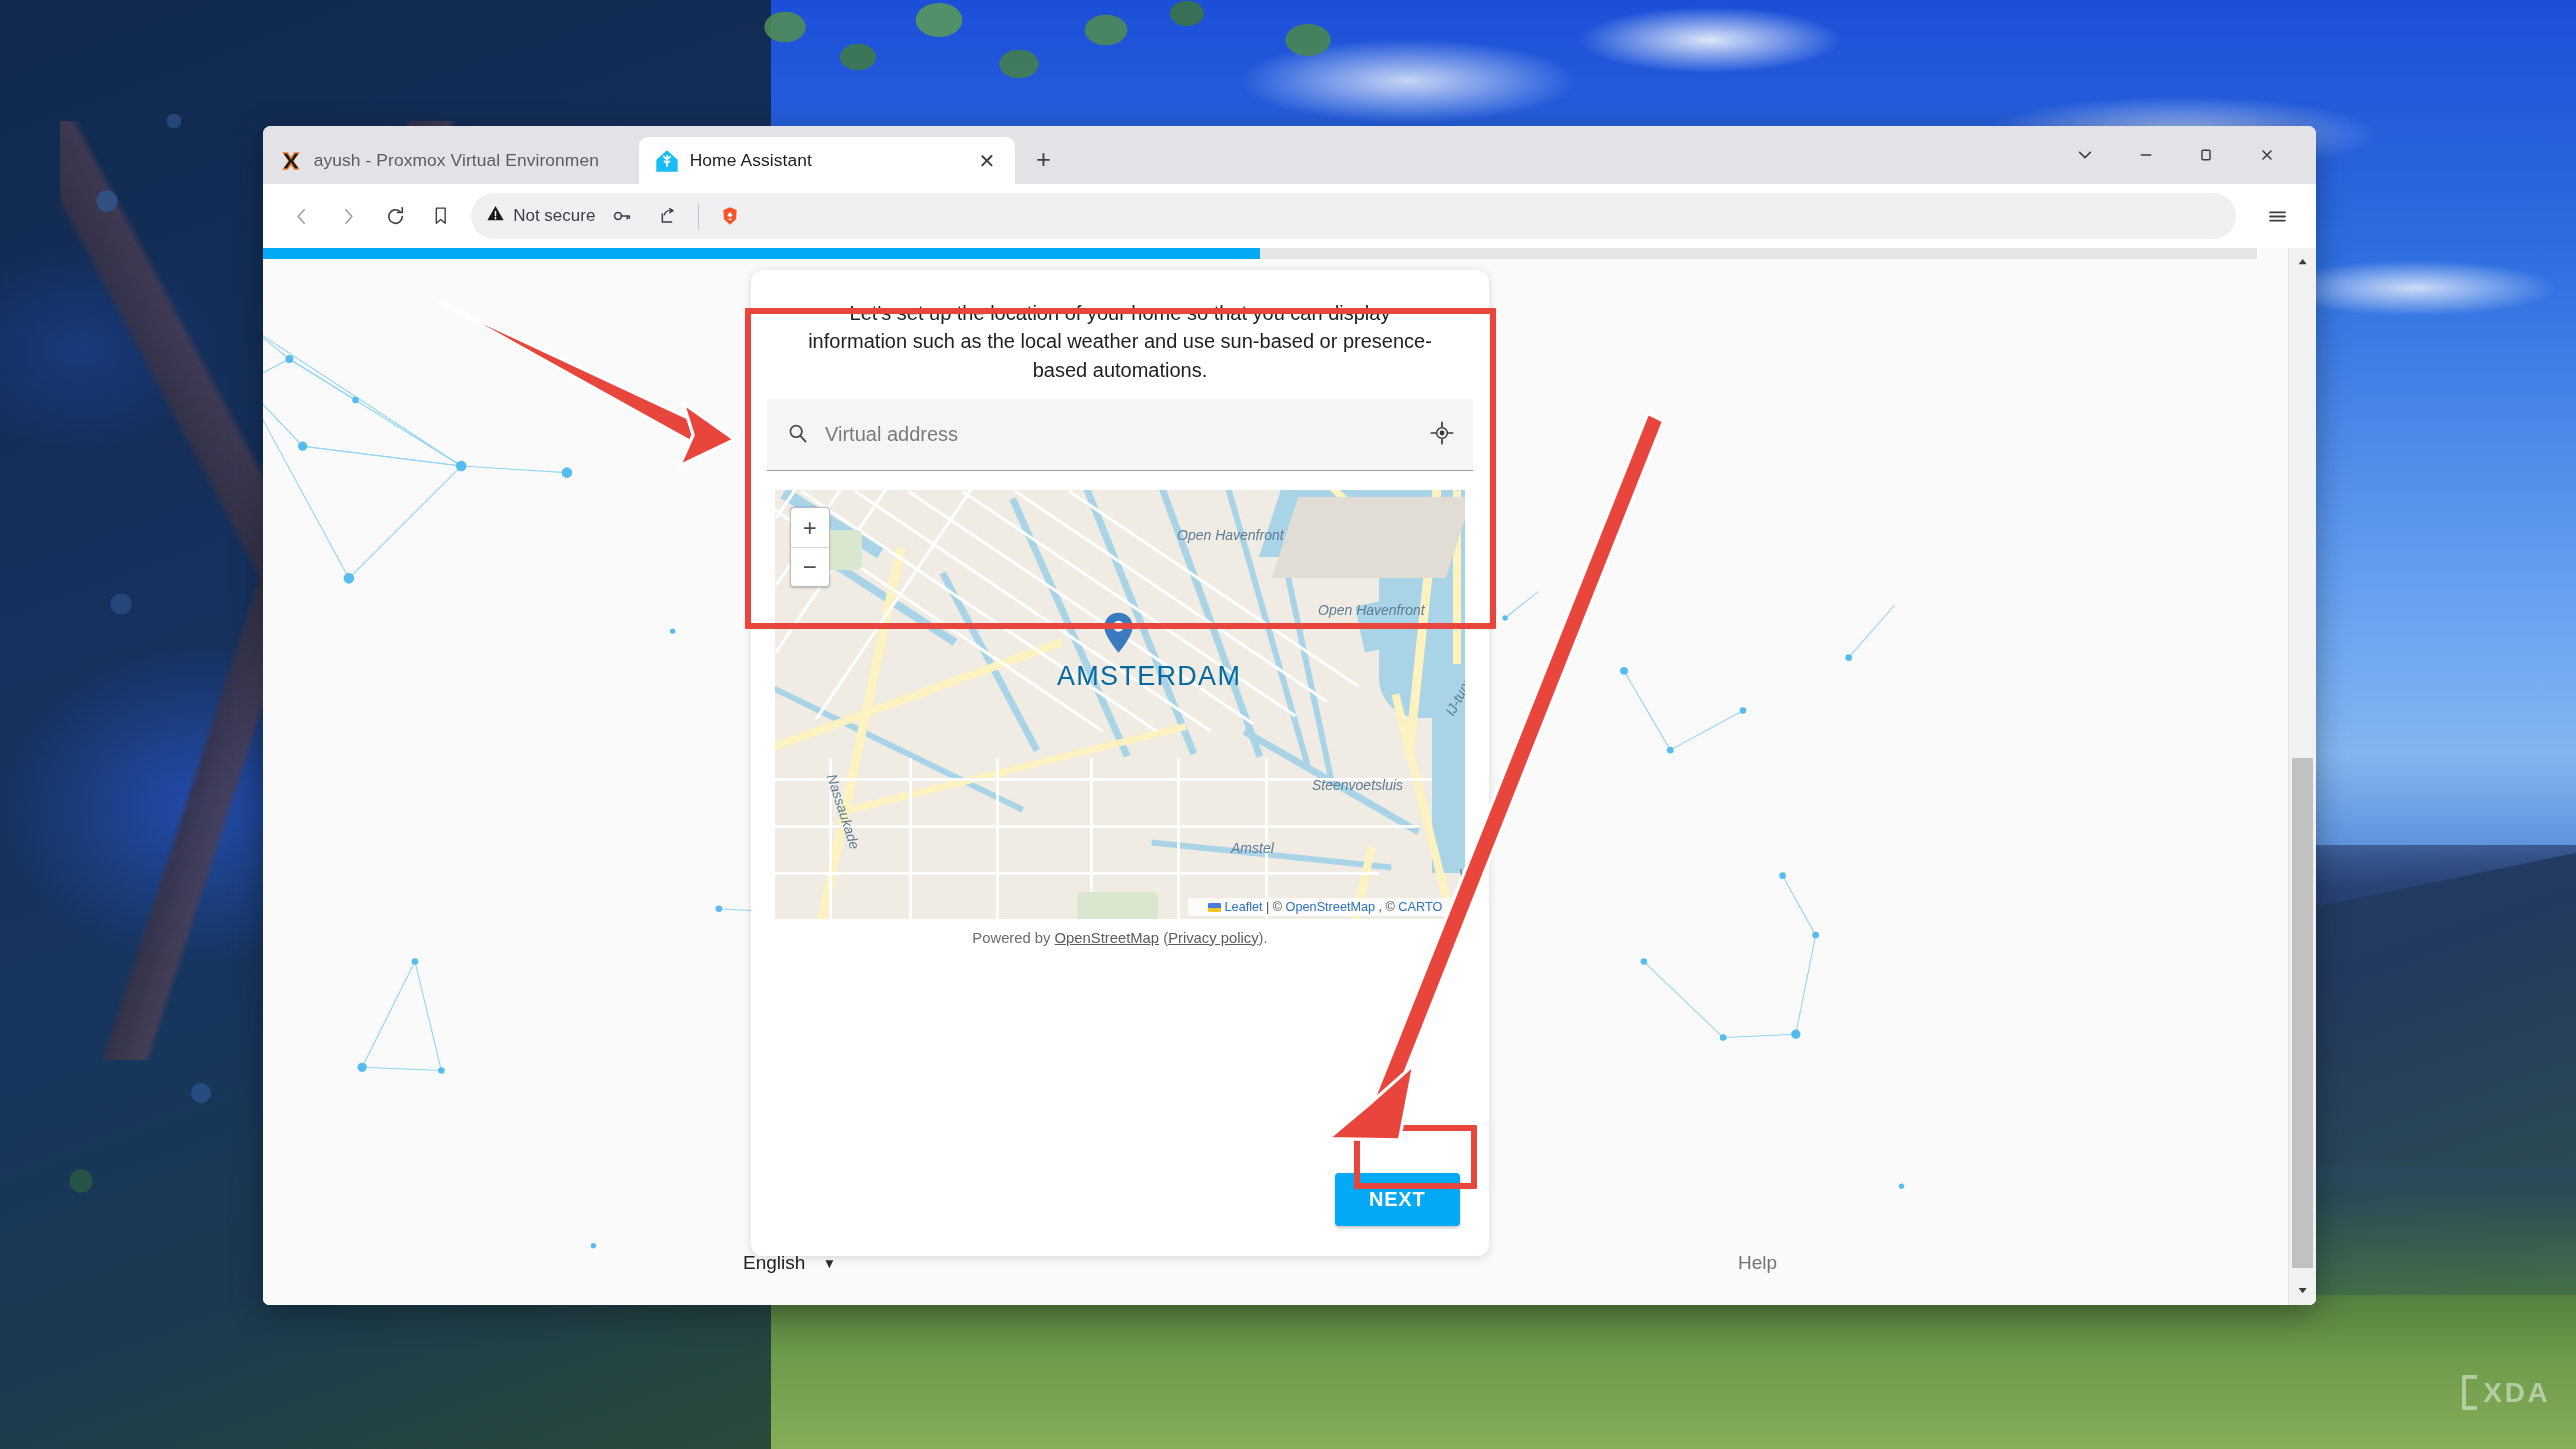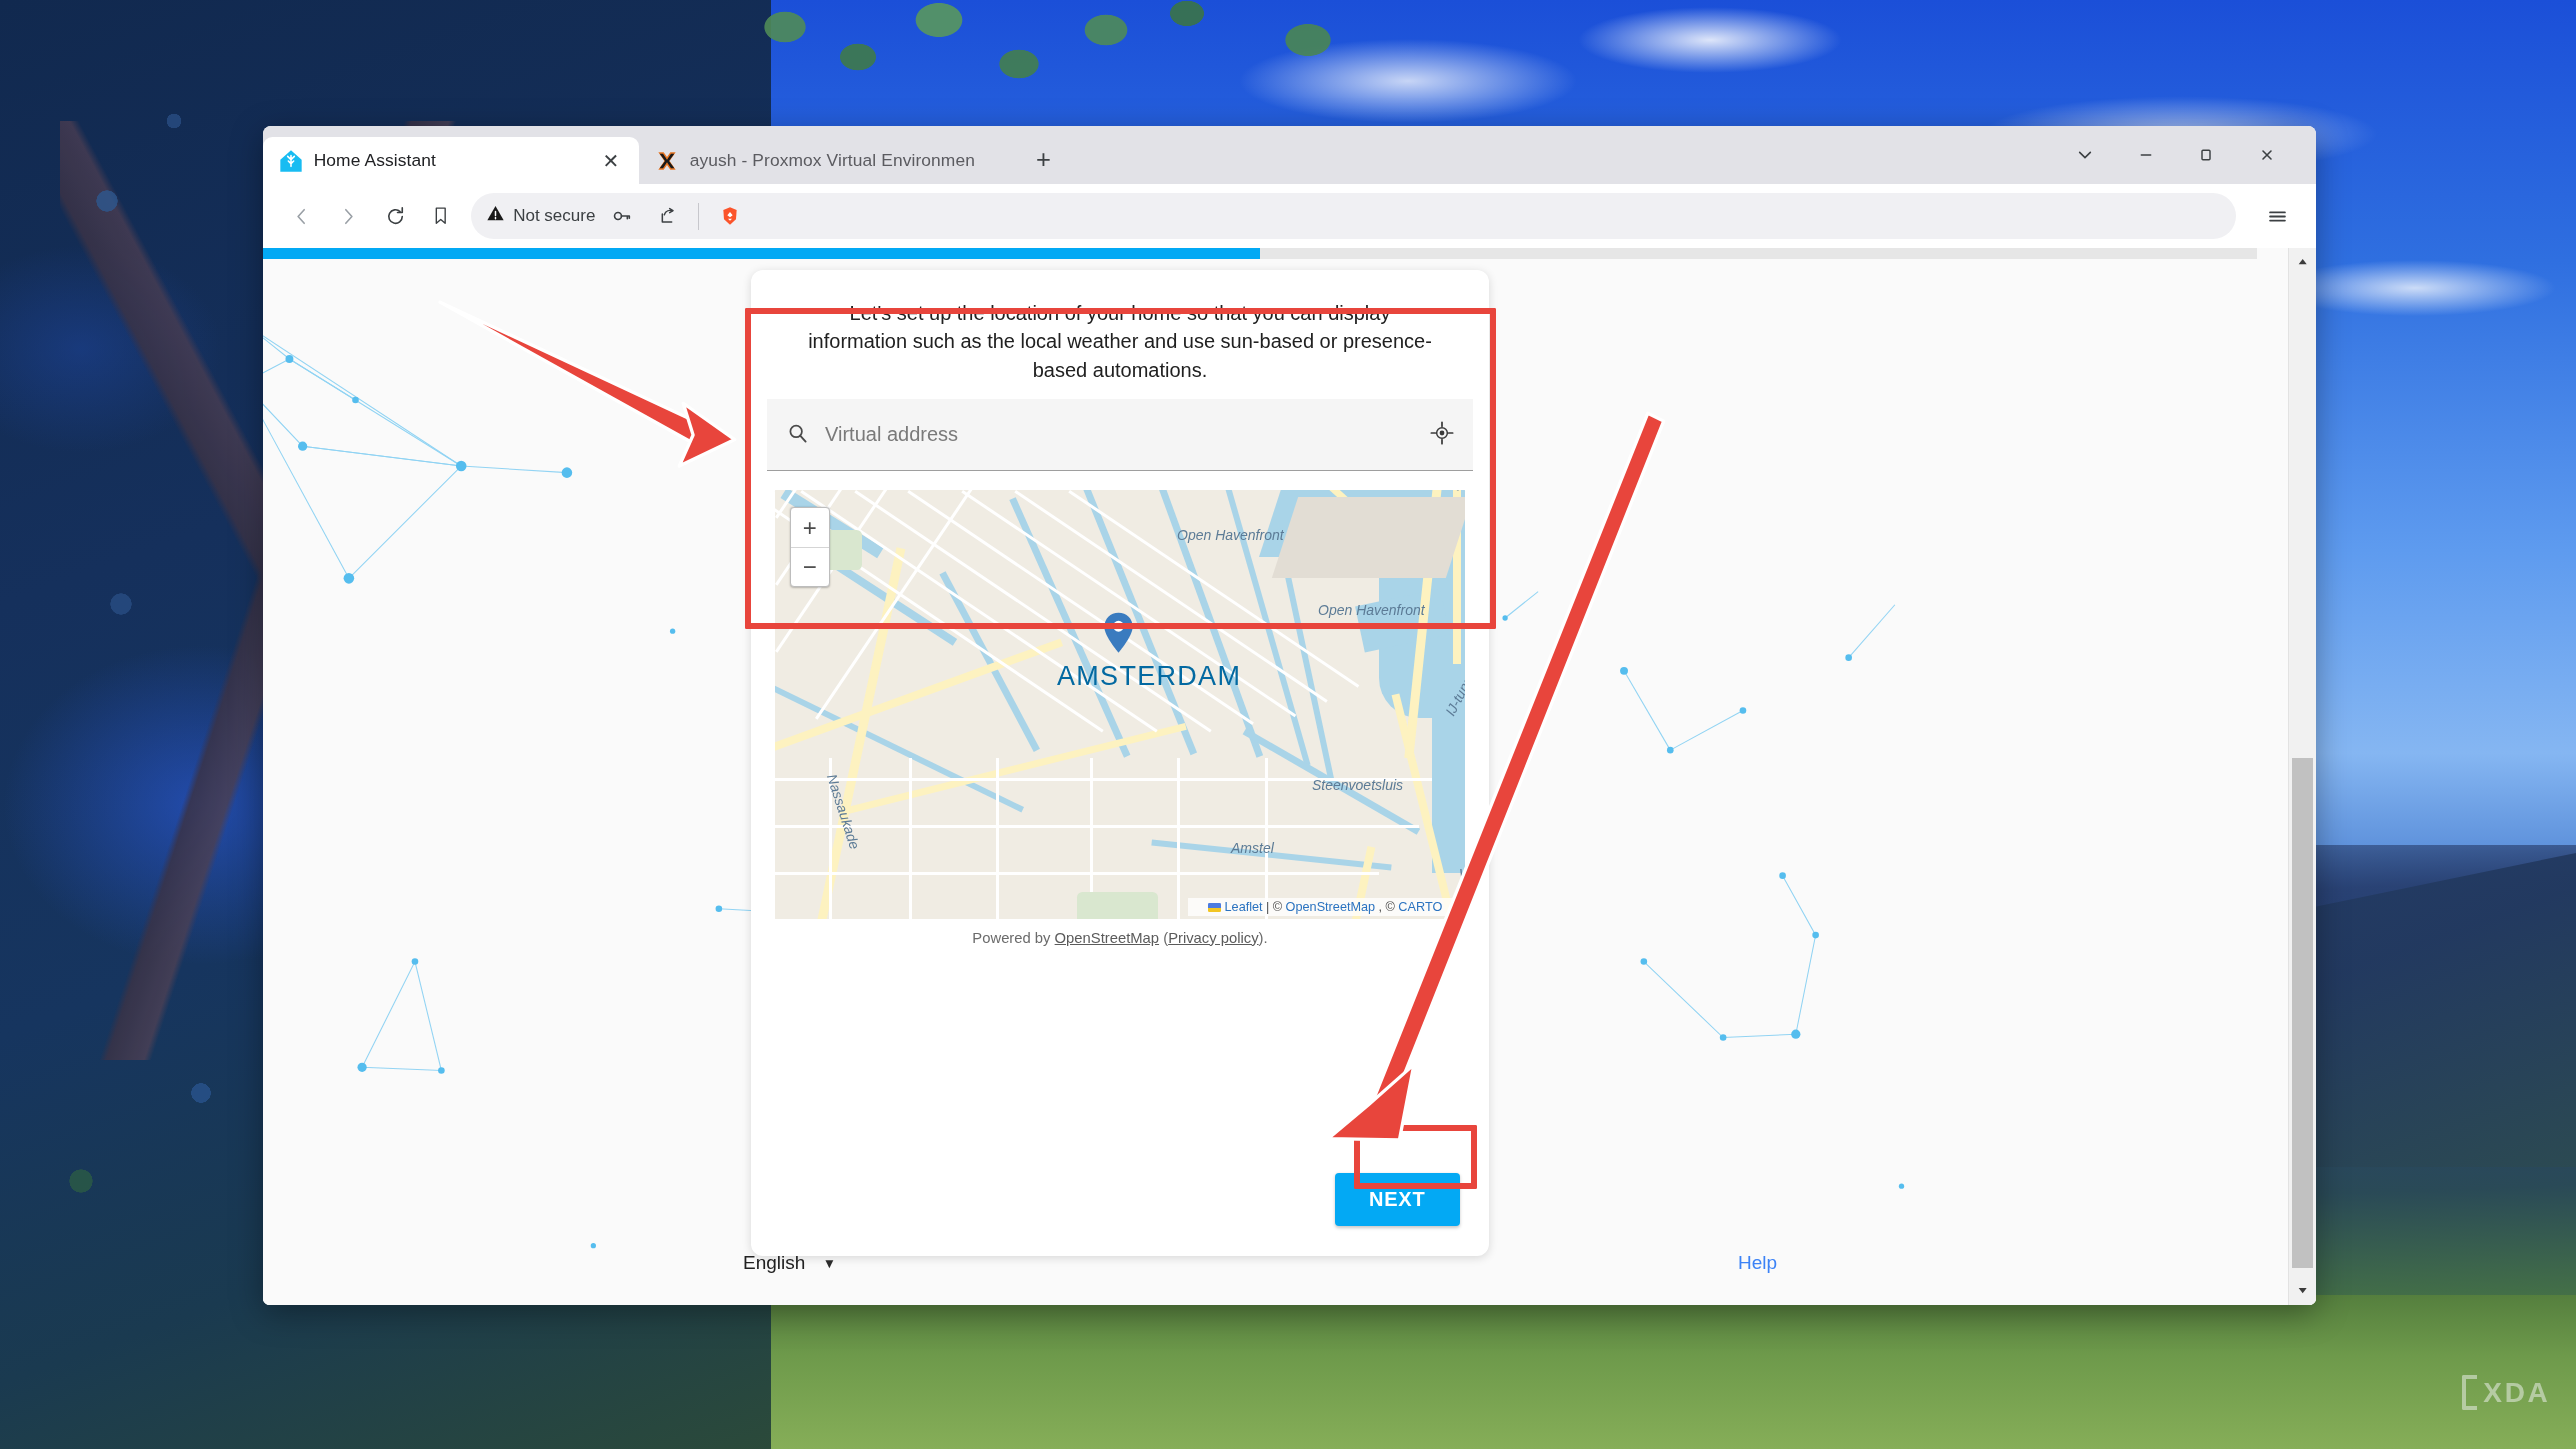--- a/index.html
+++ b/index.html
@@ -285,21 +285,21 @@
 
   
   #page-bottom {
     position: absolute; left: 0; right: 0; bottom: 31px;
     display: flex; align-items: center;
     padding: 0 480px;
     justify-content: space-between;
   }
   #lang-select { display: flex; align-items: center; gap: 17.4px; font-size: 19px; color: #212121; }
   #lang-caret { font-size: 13.4px; color: #2b2b2b; }
-  #help-link { font-size: 19px; color: #3b82f6; text-decoration: none; }
+  #help-link { font-size: 19px; color: #737373; text-decoration: none; }
 
   
   #page-scrollbar {
     width: 28px; background: #f1f1f1; position: relative;
     flex: 0 0 28px; border-left: 0.7px solid #e2e2e2;
   }
   .sb-arrow {
     height: 28px; display:flex; align-items:center; justify-content:center;
     color:#3c3c3c; font-size: 12px;
   }
@@ -333,39 +333,39 @@
   <div id="xda-logo">
     <span class="xl-bracket"></span>
     <span class="xl-text">XDA</span>
   </div>
 </div>
 
 <div id="browser">
 
   <div id="tabstrip">
 
+    <div class="tab inactive">
+      <span class="tab-favicon">
+        <svg viewBox="0 0 36 36" width="24" height="24">
+          <path d="M5 5 L13 5 L18 12 L23 5 L31 5 L22 18 L31 31 L23 31 L18 24 L13 31 L5 31 L14 18 Z" fill="#e87623"></path>
+          <path d="M7 7 L12 7 L18 16 L24 7 L29 7 L21 18 L29 29 L24 29 L18 20 L12 29 L7 29 L15 18 Z" fill="#1a1a1a"></path>
+        </svg>
+      </span>
+      <span class="tab-title">ayush - Proxmox Virtual Environmen</span>
+    </div>
+
     <div class="tab active">
       <span class="tab-favicon">
         <svg viewBox="0 0 36 36" width="24" height="24">
           <path d="M18 2 L34 16 L34 34 L2 34 L2 16 Z" fill="#18bcf2"></path>
           <path d="M18 10 v16 M18 16 l-5 -5 M18 16 l5 -5 M18 22 l-4 -4 M18 22 l4 -4" stroke="#ffffff" stroke-width="2.4" fill="none" stroke-linecap="round"></path>
         </svg>
       </span>
       <span class="tab-title">Home Assistant</span>
       <span class="tab-close">✕</span>
-    </div>
-
-    <div class="tab inactive">
-      <span class="tab-favicon">
-        <svg viewBox="0 0 36 36" width="24" height="24">
-          <path d="M5 5 L13 5 L18 12 L23 5 L31 5 L22 18 L31 31 L23 31 L18 24 L13 31 L5 31 L14 18 Z" fill="#e87623"></path>
-          <path d="M7 7 L12 7 L18 16 L24 7 L29 7 L21 18 L29 29 L24 29 L18 20 L12 29 L7 29 L15 18 Z" fill="#1a1a1a"></path>
-        </svg>
-      </span>
-      <span class="tab-title">ayush - Proxmox Virtual Environmen</span>
     </div>
 
     <div id="new-tab-btn">+</div>
 
     <div id="window-controls">
       <div class="wc-btn">
         <svg viewBox="0 0 30 30" width="20" height="20">
             <path d="M7 11 L15 19 L23 11" stroke="#3c4043" stroke-width="2.4" fill="none" stroke-linecap="round"></path>
           </svg>
       </div>

